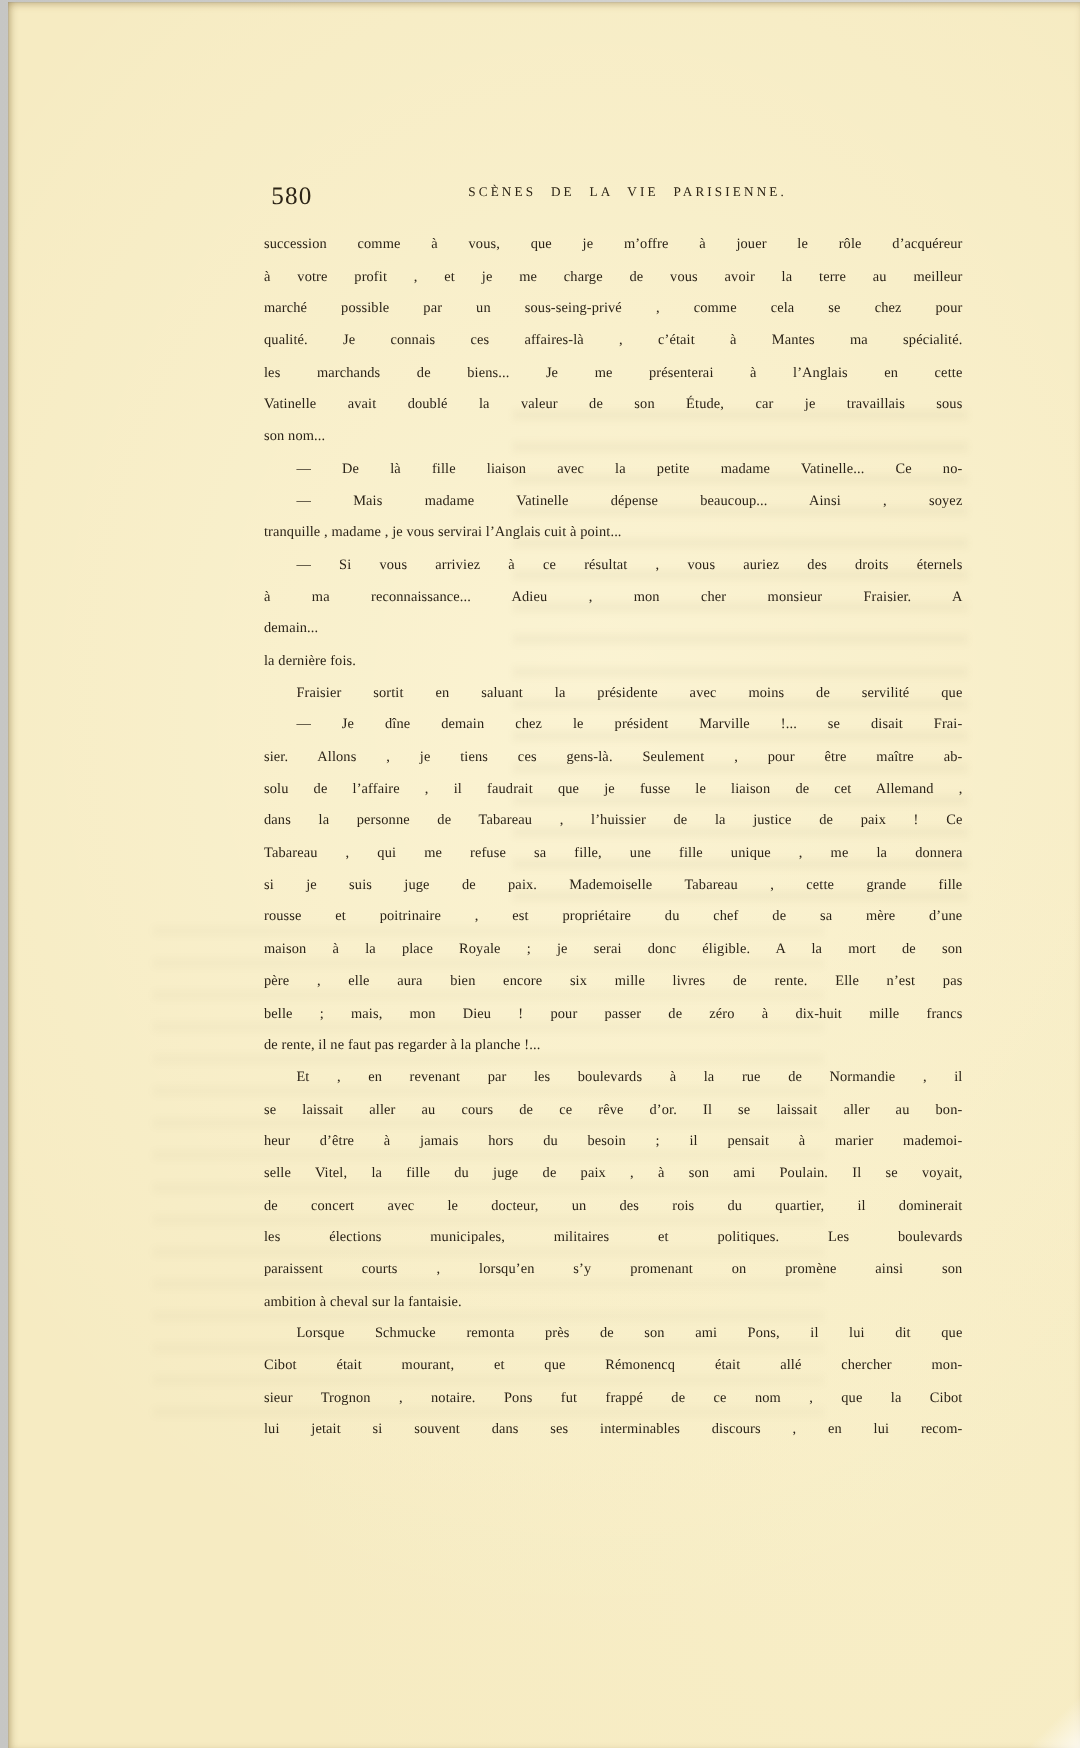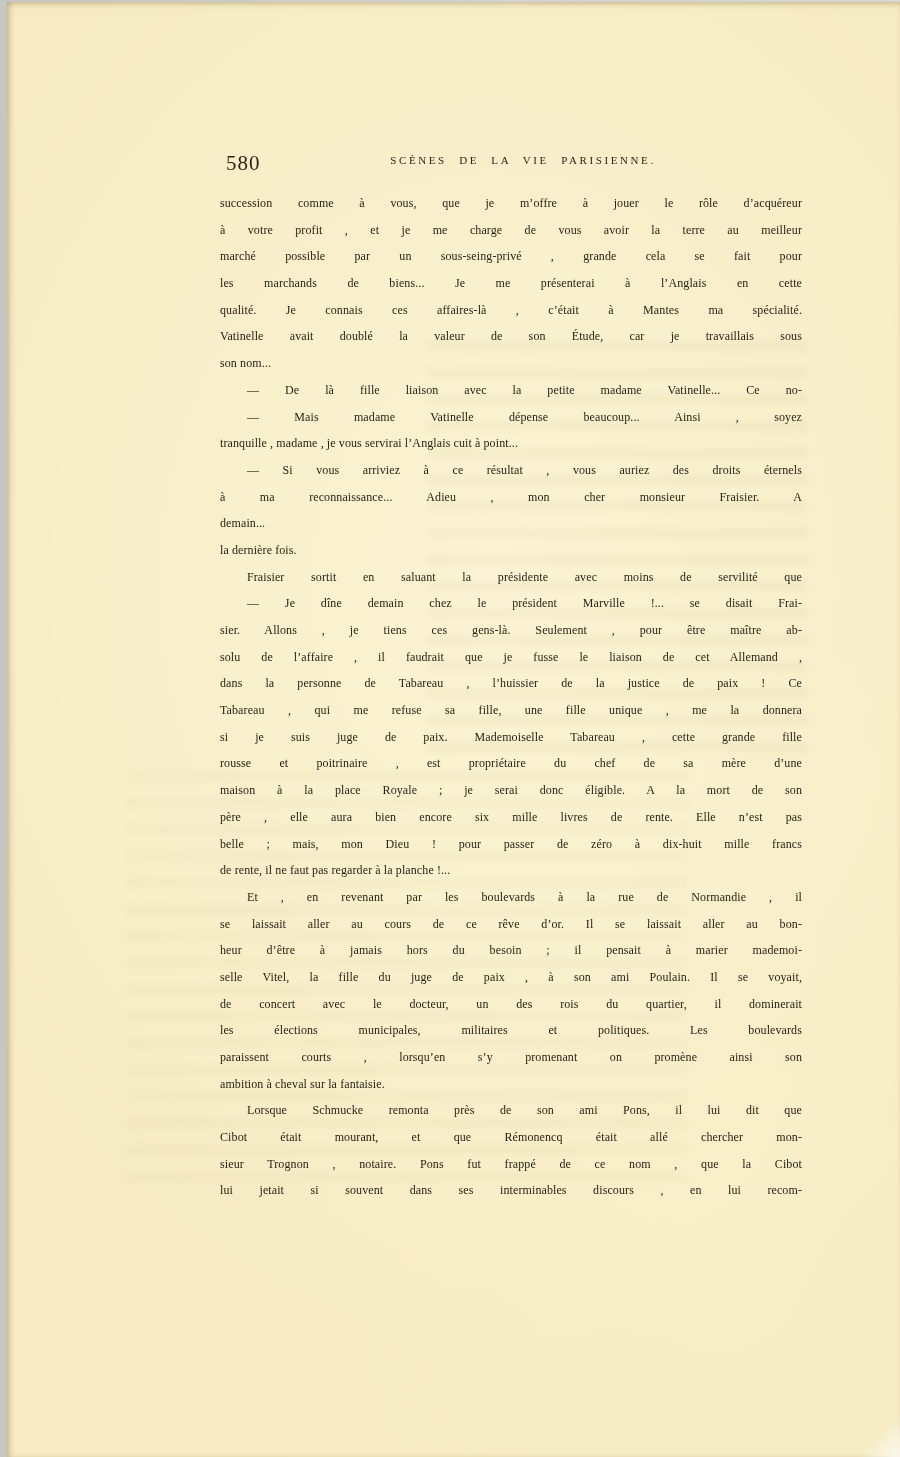--- a/index.html
+++ b/index.html
@@ -115,23 +115,23 @@
   <div class="ghost g1"></div>
   <div class="ghost g2"></div>
   <div class="column">
     <div class="header">
       <span class="pagenum">580</span>
       <span class="running">SCÈNES DE LA VIE PARISIENNE.</span>
     </div>
     <div class="textblock">
         <div class="line just">succession comme à vous, que je m’offre à jouer le rôle d’acquéreur</div>
         <div class="line just">à votre profit , et je me charge de vous avoir la terre au meilleur</div>
-        <div class="line just">marché possible par un sous-seing-privé , grande cela se fait pour</div>
+        <div class="line just">marché possible par un sous-seing-privé , comme cela se chez pour</div>
+        <div class="line just">qualité. Je connais ces affaires-là , c’était à Mantes ma spécialité.</div>
         <div class="line just">les marchands de biens... Je me présenterai à l’Anglais en cette</div>
-        <div class="line just">qualité. Je connais ces affaires-là , c’était à Mantes ma spécialité.</div>
         <div class="line just">Vatinelle avait doublé la valeur de son Étude, car je travaillais sous</div>
         <div class="line">son nom...</div>
         <div class="line just ind">— De là fille liaison avec la petite madame Vatinelle... Ce no-</div>
         <div class="line just ind">— Mais madame Vatinelle dépense beaucoup... Ainsi , soyez</div>
         <div class="line">tranquille , madame , je vous servirai l’Anglais cuit à point...</div>
         <div class="line just ind">— Si vous arriviez à ce résultat , vous auriez des droits éternels</div>
         <div class="line just">à ma reconnaissance... Adieu , mon cher monsieur Fraisier. A</div>
         <div class="line">demain...</div>
         <div class="line">la dernière fois.</div>
         <div class="line just ind">Fraisier sortit en saluant la présidente avec moins de servilité que</div>

